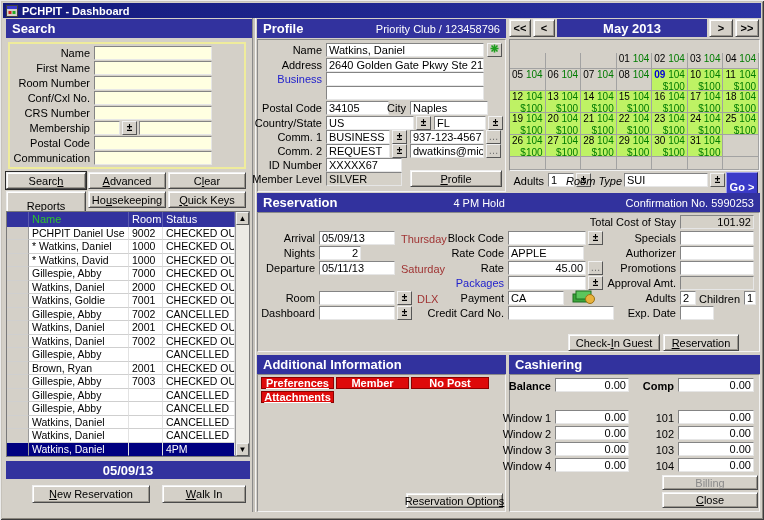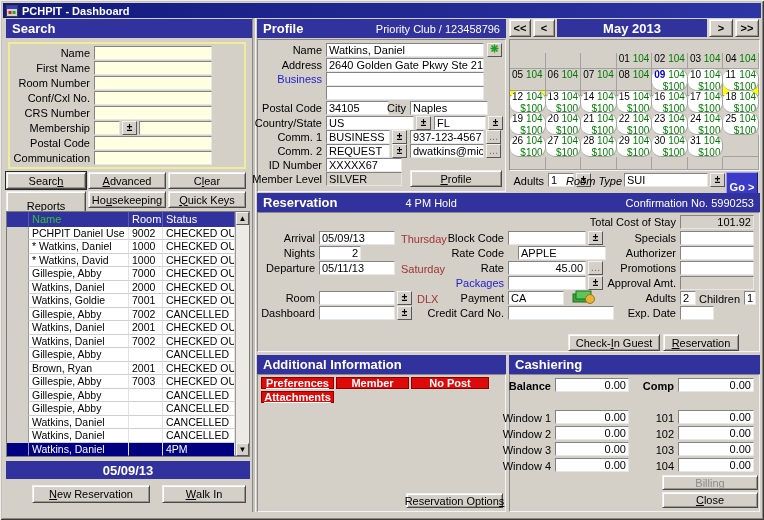--- a/index.html
+++ b/index.html
@@ -6,21 +6,21 @@
   body{background:#d4d0c8;}
   .window{position:relative;width:764px;height:520px;background:#d4d0c8;overflow:hidden;
     font-family:"Liberation Sans",sans-serif;font-size:11px;color:#000;
     box-shadow:inset 1px 1px 0 #ececec, inset -1px -1px 0 #3c3c3c, inset 2px 2px 0 #c6c2ba, inset -2px -2px 0 #8a867e;}
   .titlebar{position:absolute;left:3px;top:3px;right:3px;height:15px;
     background:linear-gradient(90deg,var(--titlebar-blue),#2d34a4);color:#fff;display:flex;align-items:center;gap:4px;
     padding-left:3px;font-weight:bold;font-size:11px;}
   .phdr{position:absolute;background:var(--header-blue);color:#fff;display:flex;align-items:center;padding:0 6px;}
   .phdr .t{font-weight:bold;font-size:13px;white-space:nowrap;}
   .phdr .sub{margin-left:auto;font-size:11px;font-weight:normal;white-space:nowrap;}
-  .phdr .mid{margin-left:68px;font-size:11px;font-weight:normal;white-space:nowrap;}
+  .phdr .mid{margin-left:116px;font-size:11px;font-weight:normal;white-space:nowrap;}
   .lbl{position:absolute;height:14px;line-height:14px;font-size:11px;text-align:right;white-space:nowrap;}
   .lbl.left{text-align:left;}
   .lbl.b{font-weight:bold;}
   .lbl.blue{color:var(--link-blue);}
   .lbl.dred{color:var(--accent-darkred);}
   .fld{position:absolute;height:14px;background:#fff;border:1px solid;border-color:#848484 #e6e6e6 #e6e6e6 #848484;
     font-size:11px;line-height:12px;padding:0 2px;white-space:nowrap;overflow:hidden;}
   .fld.y{background:var(--field-yellow);}
   .fld.dis{background:#d5d1c8;}
   .fld.num{text-align:right;}
@@ -64,21 +64,21 @@
   #cal-dayhdr{position:absolute;display:flex;margin-top:43px;}
   .cal-hd{flex:1 1 0;height:13px;line-height:12px;text-align:center;font-size:11px;color:var(--dayname-red);
     background:#d4d0c8;border-right:1px solid #9a9a9a;border-bottom:1px solid #9a9a9a;overflow:hidden;}
   .cal-hd.wkend{background:var(--weekend-yellow);}
   #cal-grid{position:absolute;display:flex;flex-direction:column;}
   .cal-row{display:flex;height:22px;}
   .cal-row.short{height:16px;}
   .cal-row.blank{height:13px;}
   .cal-cell{flex:1 1 0;background:#d4d0c8;border-right:1px solid #a2a2a2;border-bottom:1px solid #a2a2a2;
     font-size:10px;overflow:hidden;}
-  .cal-cell.active{background:#ffffff;border-radius:9px;}
+  .cal-cell.active{background:#bef264;}
   .l1{display:flex;justify-content:space-between;padding:1px 2px 0 2px;line-height:10px;}
   .l1 .d{color:#000;}
   .cal-cell.today .d{color:var(--today-blue);font-weight:bold;}
   .l1 .r,.l2{color:var(--rate-green);}
   .l2{text-align:right;padding:2px 2px 0 0;line-height:10px;}
   u{text-decoration:underline;}
 </style>
 </head>
 <body>
 
@@ -573,21 +573,21 @@
   <div class="dd" style="left:397px;top:291px;">±</div>
   <div class="lbl left dred" style="left:417px;top:292px;width:40px;">DLX</div>
   <div class="lbl" style="left:235px;top:306px;width:80px;">Dashboard</div>
   <div class="fld" style="left:319px;top:306px;width:76px;"></div>
   <div class="dd" style="left:397px;top:306px;">±</div>
 
   <div class="lbl" style="left:420px;top:231px;width:84px;">Block Code</div>
   <div class="fld" style="left:508px;top:231px;width:78px;"></div>
   <div class="dd" style="left:588px;top:231px;">±</div>
   <div class="lbl" style="left:420px;top:246px;width:84px;">Rate Code</div>
-  <div class="fld" style="left:508px;top:246px;width:88px;margin-left:10px;">APPLE</div>
+  <div class="fld" style="left:508px;top:246px;width:76px;">APPLE</div>
   <div class="lbl" style="left:420px;top:261px;width:84px;">Rate</div>
   <div class="fld num" style="left:508px;top:261px;width:78px;">45.00</div>
   <div class="dd dim" style="left:588px;top:261px;">…</div>
   <div class="lbl blue" style="left:420px;top:276px;width:84px;">Packages</div>
   <div class="fld" style="left:508px;top:276px;width:78px;"></div>
   <div class="dd" style="left:588px;top:276px;">±</div>
   <div class="lbl" style="left:420px;top:291px;width:84px;">Payment</div>
   <div class="fld" style="left:508px;top:291px;width:56px;">CA</div>
   <svg style="position:absolute;left:572px;top:290px;" width="24" height="15" viewBox="0 0 24 15">
     <rect x="1" y="4" width="15" height="8" fill="#3aa53a" stroke="#1e6e1e"></rect>

